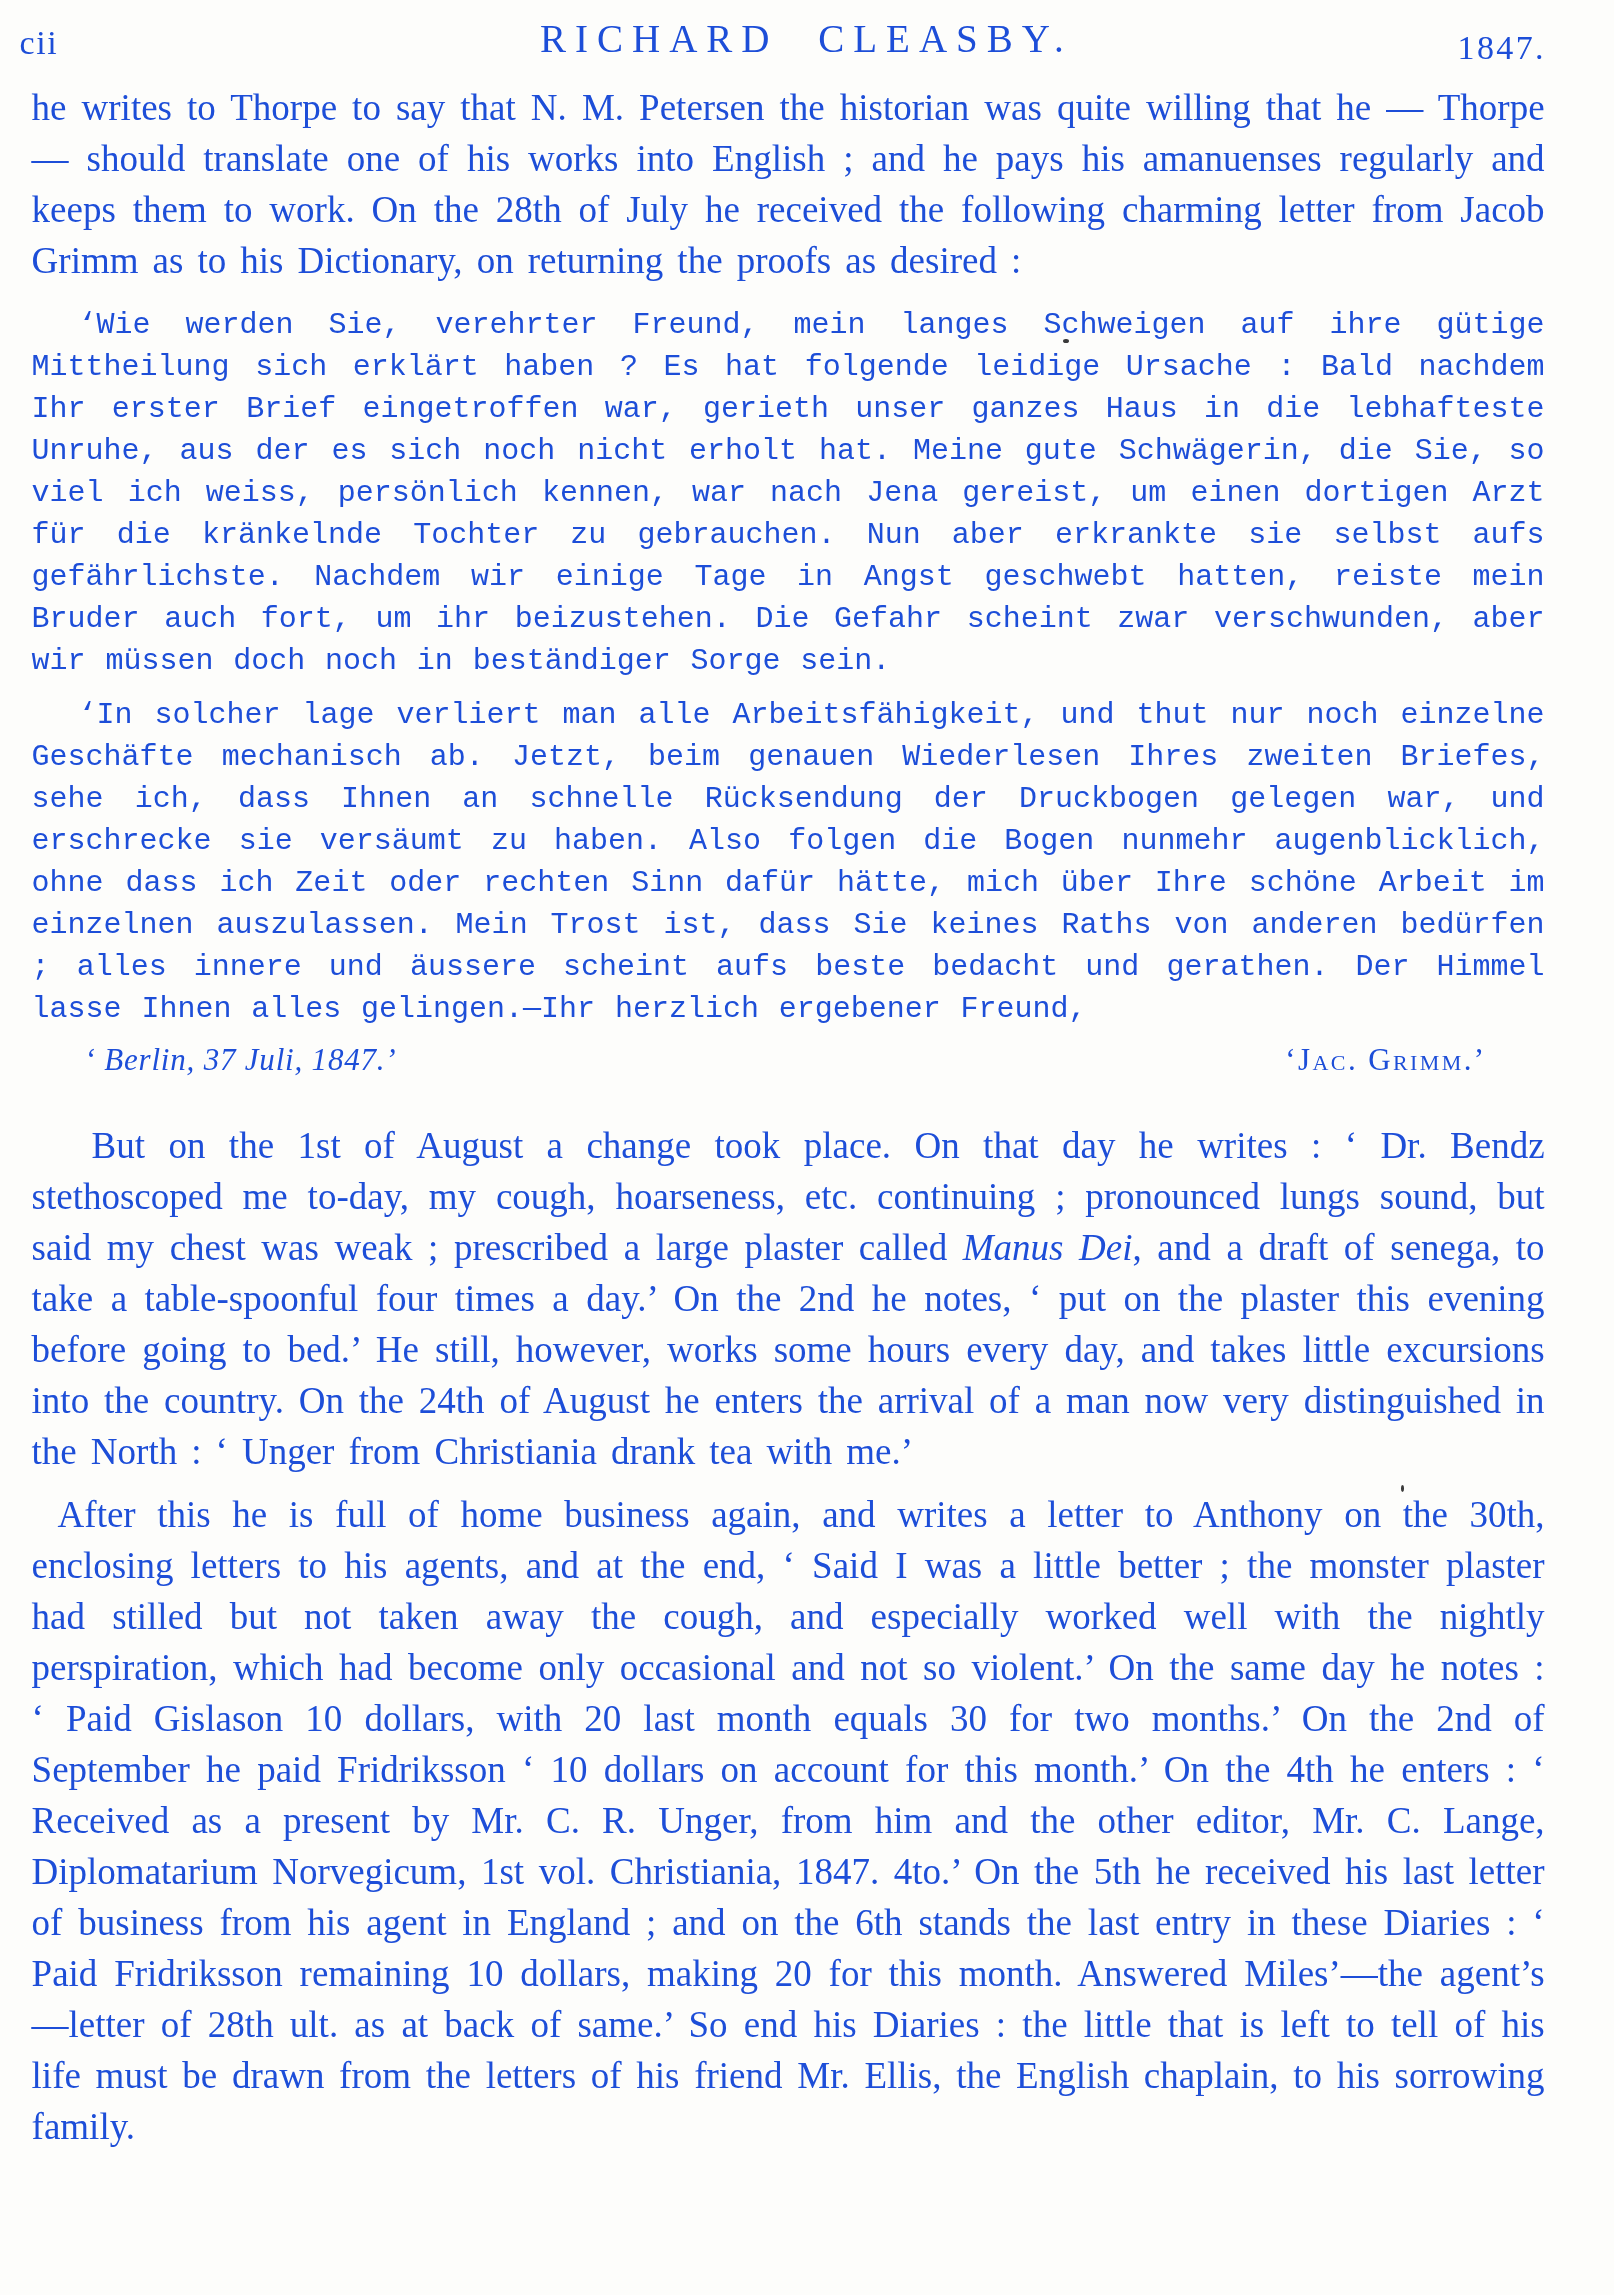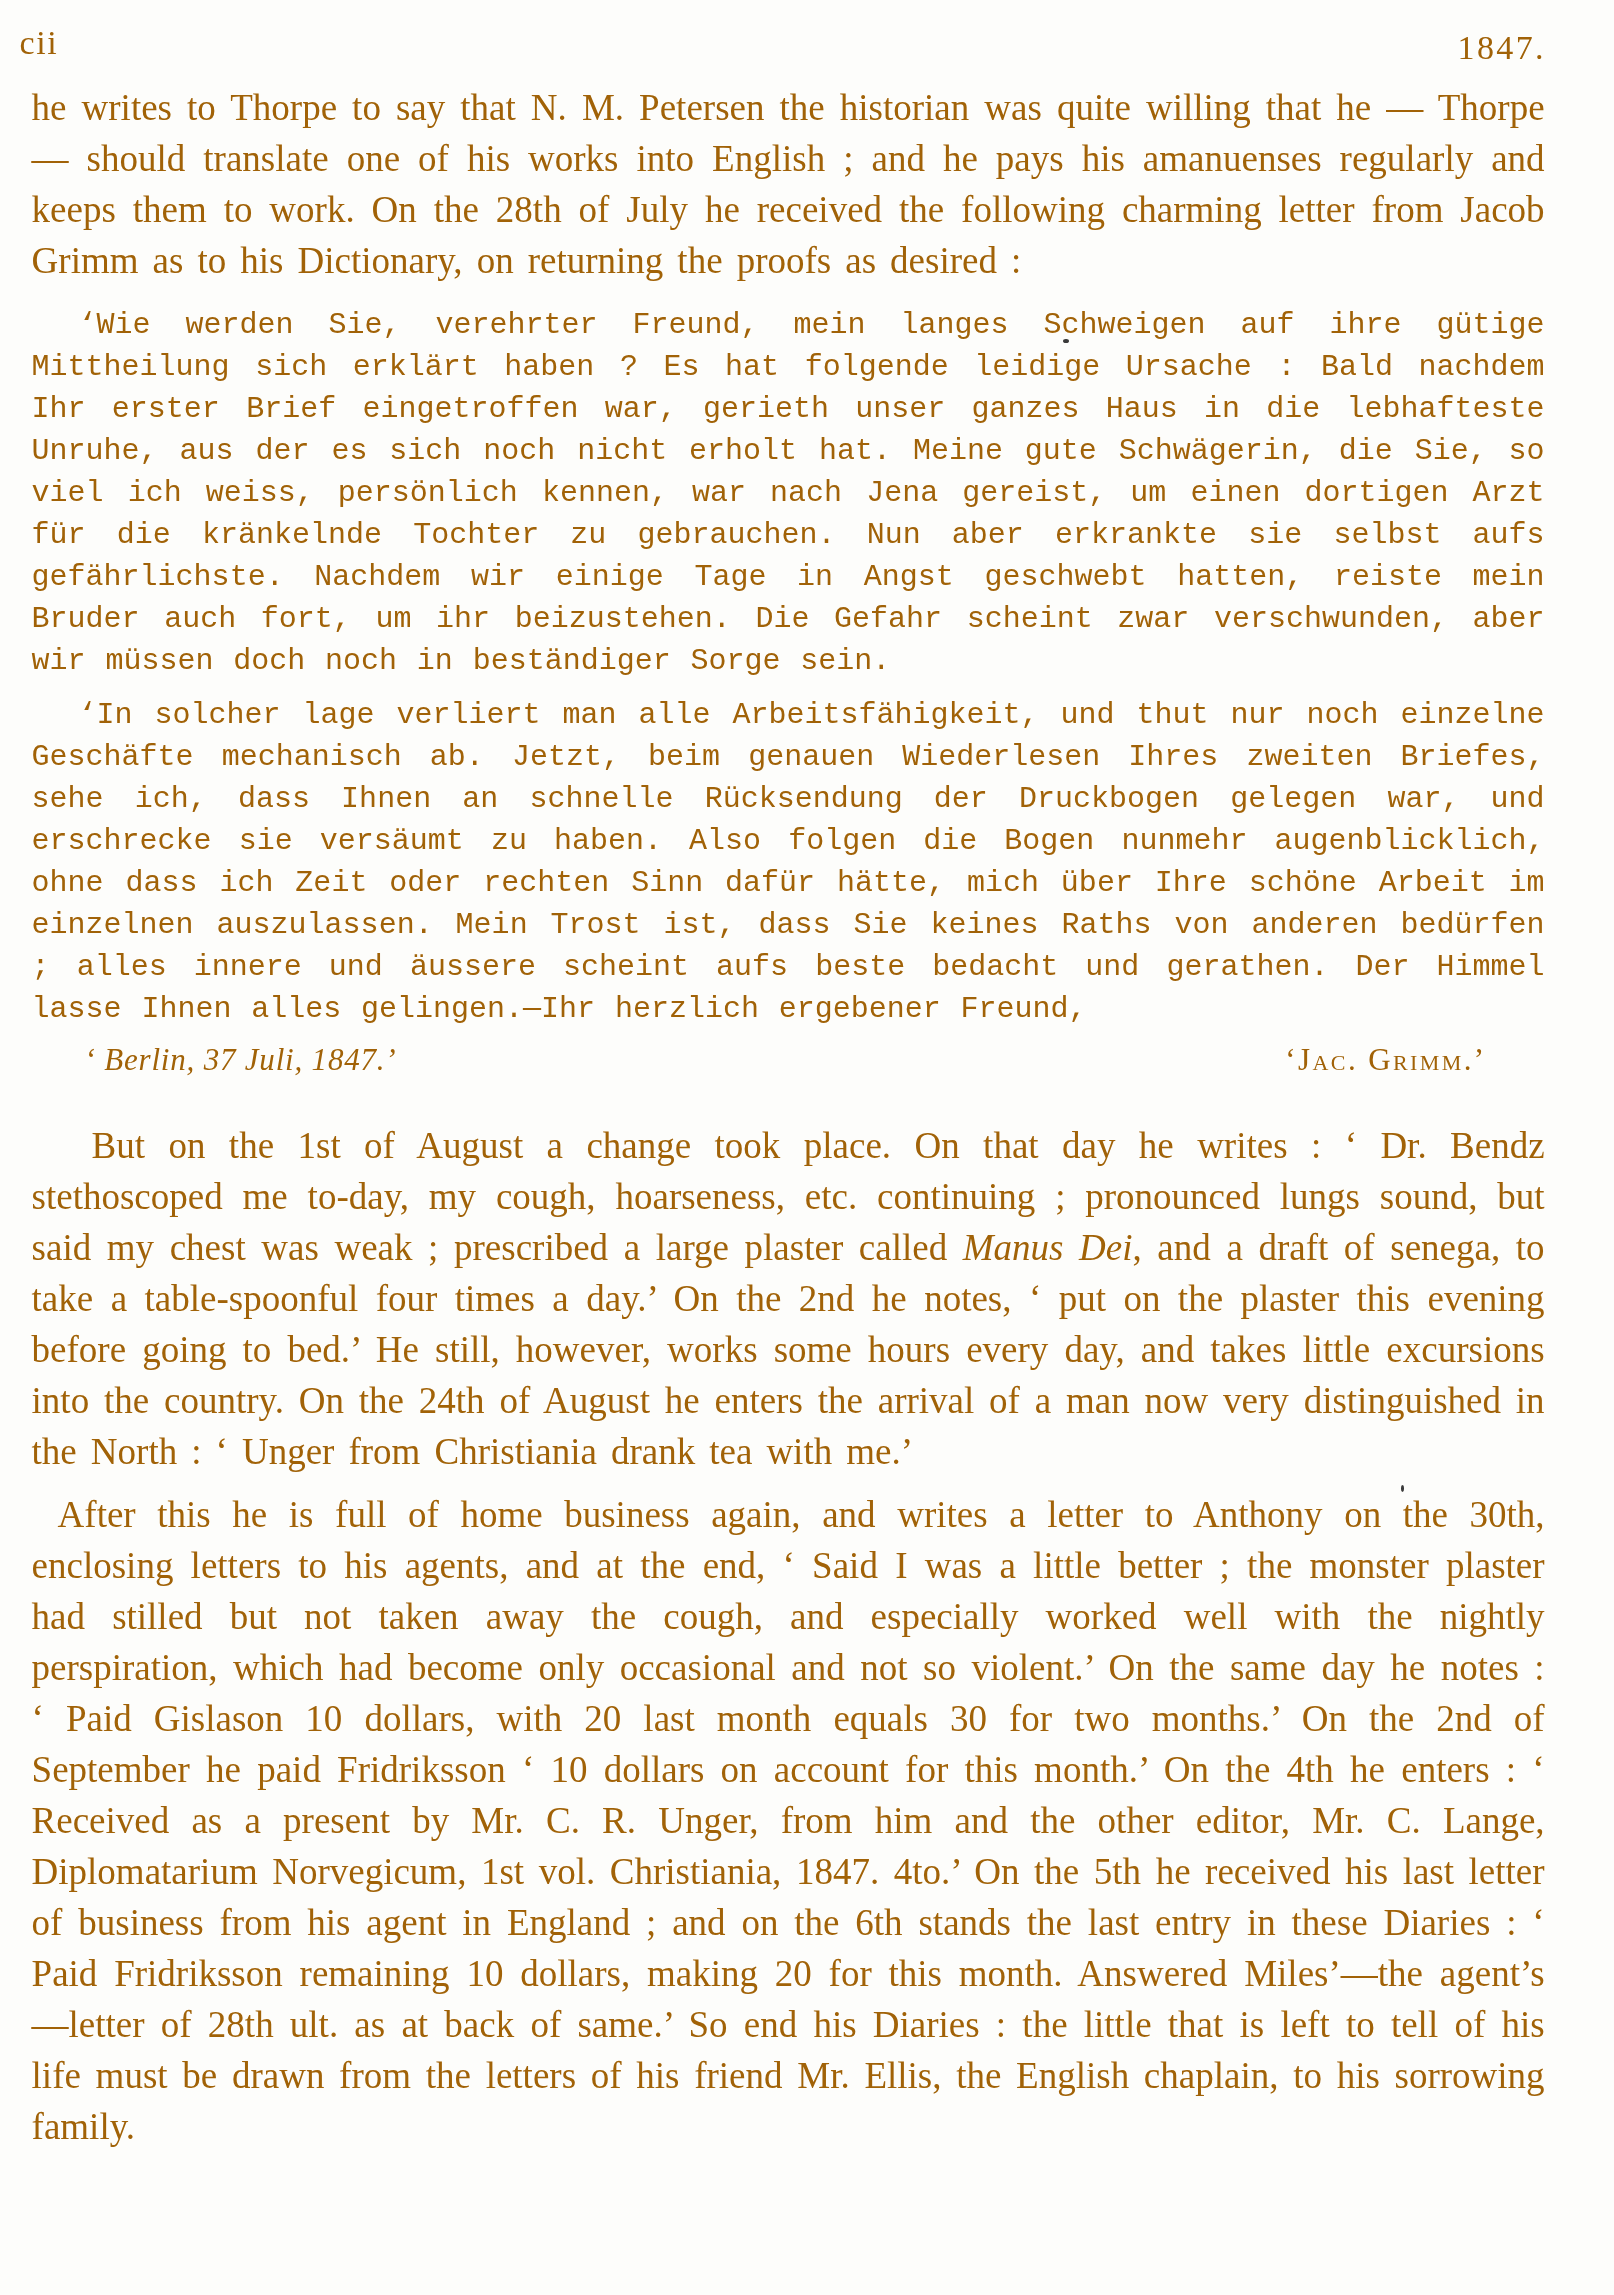--- a/index.html
+++ b/index.html
@@ -1,21 +1,21 @@
 <!DOCTYPE html>
 <html style="font-size:13px"><head>
 <meta charset="utf-8">
 <style>
   html, body { margin: 0; padding: 0; background: #e8e8e4; }
   .page {
     position: relative;
     width: 1614px;
     height: 2295px;
     background: #fdfdfb;
-    color: #a16207;
+    color: #1d4ed8;
     font-family: "Liberation Serif", serif;
     overflow: hidden;
   }
   .header {
     position: absolute;
     top: 13px;
     left: 19.6px;
     right: 21px;
     height: 52px;
   }
@@ -88,20 +88,21 @@
   .speck-1 { left: 1063px; top: 339px; width: 5.7px; height: 4.1px; }
   .speck-2 { left: 1401px; top: 1485px; width: 3.3px; height: 6.5px; }
 </style>
 </head>
 <body>
 
 <div class="page">
 
   <div class="header">
     <span class="folio">cii</span>
+    <span class="running-title">RICHARD CLEASBY.</span>
     <span class="year">1847.</span>
   </div>
 
   <div class="text-block">
 
     <p class="main p1">he writes to Thorpe to say that N. M. Petersen the historian was quite willing that he — Thorpe — should translate one of his works into English ; and he pays his amanuenses regularly and keeps them to work.  On the 28th of July he received the following charming letter from Jacob Grimm as to his Dictionary, on returning the proofs as desired :</p>
 
     <p class="quote">‘Wie werden Sie, verehrter Freund, mein langes Schweigen auf ihre gütige Mittheilung sich erklärt haben ?  Es hat folgende leidige Ursache : Bald nachdem Ihr erster Brief eingetroffen war, gerieth unser ganzes Haus in die lebhafteste Unruhe, aus der es sich noch nicht erholt hat.  Meine gute Schwägerin, die Sie, so viel ich weiss, persönlich kennen, war nach Jena gereist, um einen dortigen Arzt für die kränkelnde Tochter zu gebrauchen.  Nun aber erkrankte sie selbst aufs gefährlichste.  Nachdem wir einige Tage in Angst geschwebt hatten, reiste mein Bruder auch fort, um ihr beizustehen.  Die Gefahr scheint zwar verschwunden, aber wir müssen doch noch in beständiger Sorge sein.</p>
 
     <p class="quote">‘In solcher lage verliert man alle Arbeitsfähigkeit, und thut nur noch einzelne Geschäfte mechanisch ab.  Jetzt, beim genauen Wiederlesen Ihres zweiten Briefes, sehe ich, dass Ihnen an schnelle Rücksendung der Druckbogen gelegen war, und erschrecke sie versäumt zu haben.  Also folgen die Bogen nunmehr augenblicklich, ohne dass ich Zeit oder rechten Sinn dafür hätte, mich über Ihre schöne Arbeit im einzelnen auszulassen.  Mein Trost ist, dass Sie keines Raths von anderen bedürfen ; alles innere und äussere scheint aufs beste bedacht und gerathen.  Der Himmel lasse Ihnen alles gelingen.—Ihr herzlich ergebener Freund,</p>

